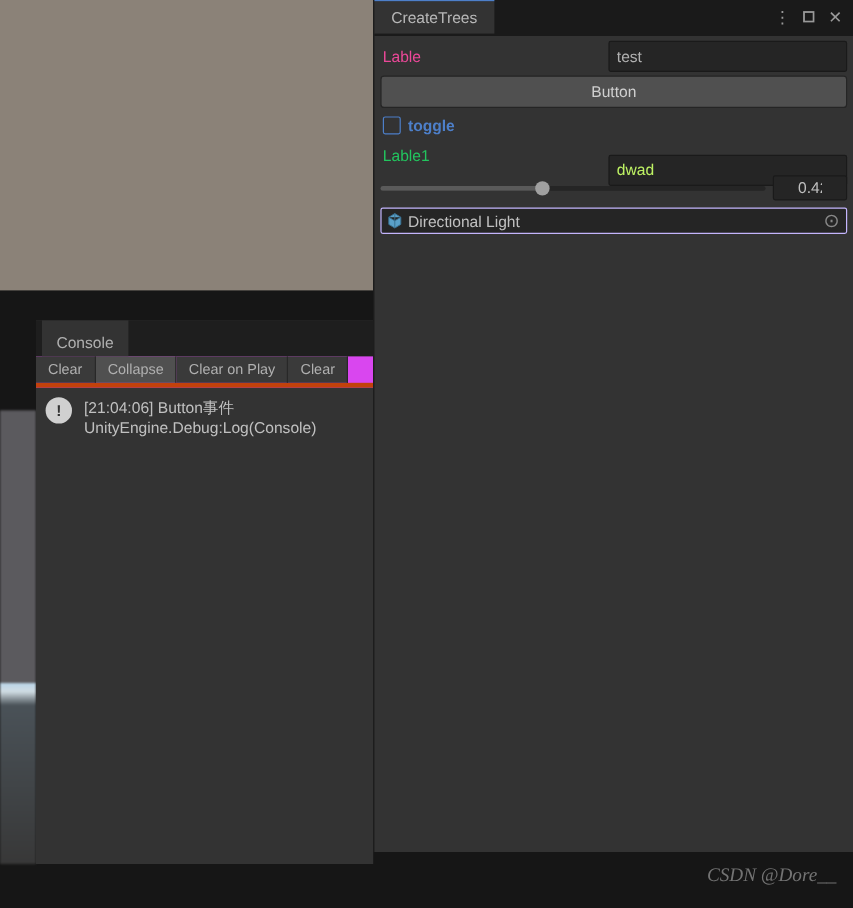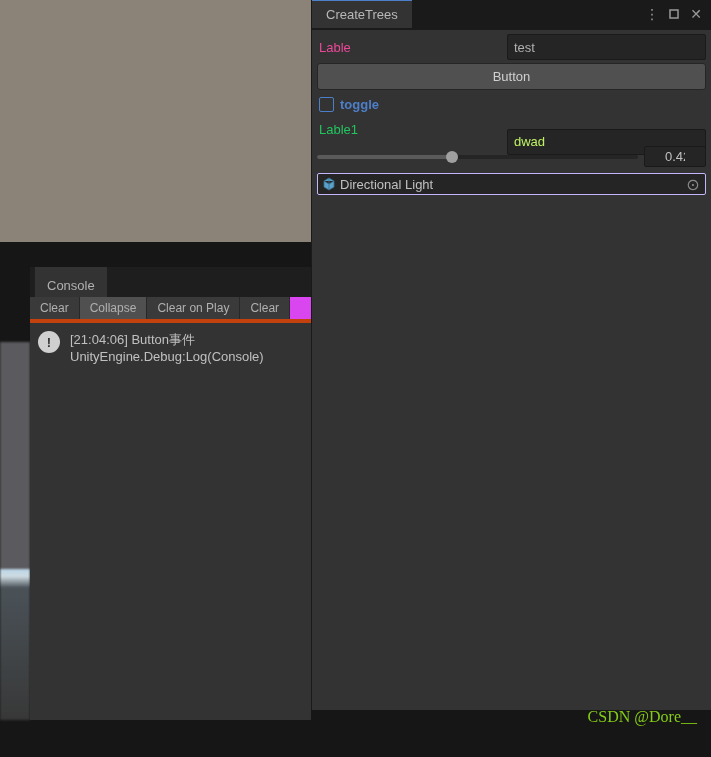--- a/index.html
+++ b/index.html
@@ -42,21 +42,21 @@
     .slider-track { flex: 1; height: 4px; background: #252525; border-radius: 2px; position: relative; }
     .slider-fill { position: absolute; left: 0; height: 100%; background: #5a5a5a; border-radius: 2px; }
     .slider-thumb { position: absolute; width: 12px; height: 12px; background: #a0a0a0; border-radius: 50%; top: -4px; transform: translateX(-50%); }
     .slider-value { width: 62px; background: #252525; border: 1px solid #1a1a1a; color: #c0c0c0; padding: 2px 20px; font-size: 13px; text-align: left; border-radius: 2px; }
     
     .object-field { display: flex; align-items: center; background: #252525; border: 1px solid #c4b5fd; border-radius: 2px; padding: 2px 4px; margin: 2px 0; }
     .cube-icon { width: 14px; height: 14px; margin-right: 4px; }
     .object-name { color: #c0c0c0; font-size: 13px; flex: 1; }
     .object-picker { width: 16px; height: 16px; cursor: pointer; display: flex; align-items: center; justify-content: center; color: #888; }
     
-    .watermark { position: absolute; bottom: 31px; right: 14px; color: #84cc16; font-size: 16px; font-family: Georgia, serif; }
+    .watermark { position: absolute; bottom: 18px; right: 14px; color: #737373; font-size: 16px; font-style: italic; font-family: Georgia, serif; }
   </style>
 </head>
 <body>
 
 <div class="viewport-bg"></div>
 <div class="scene-view"></div>
 
 <div class="console-panel">
   <div class="console-tab-bar">
     <div class="console-tab">

